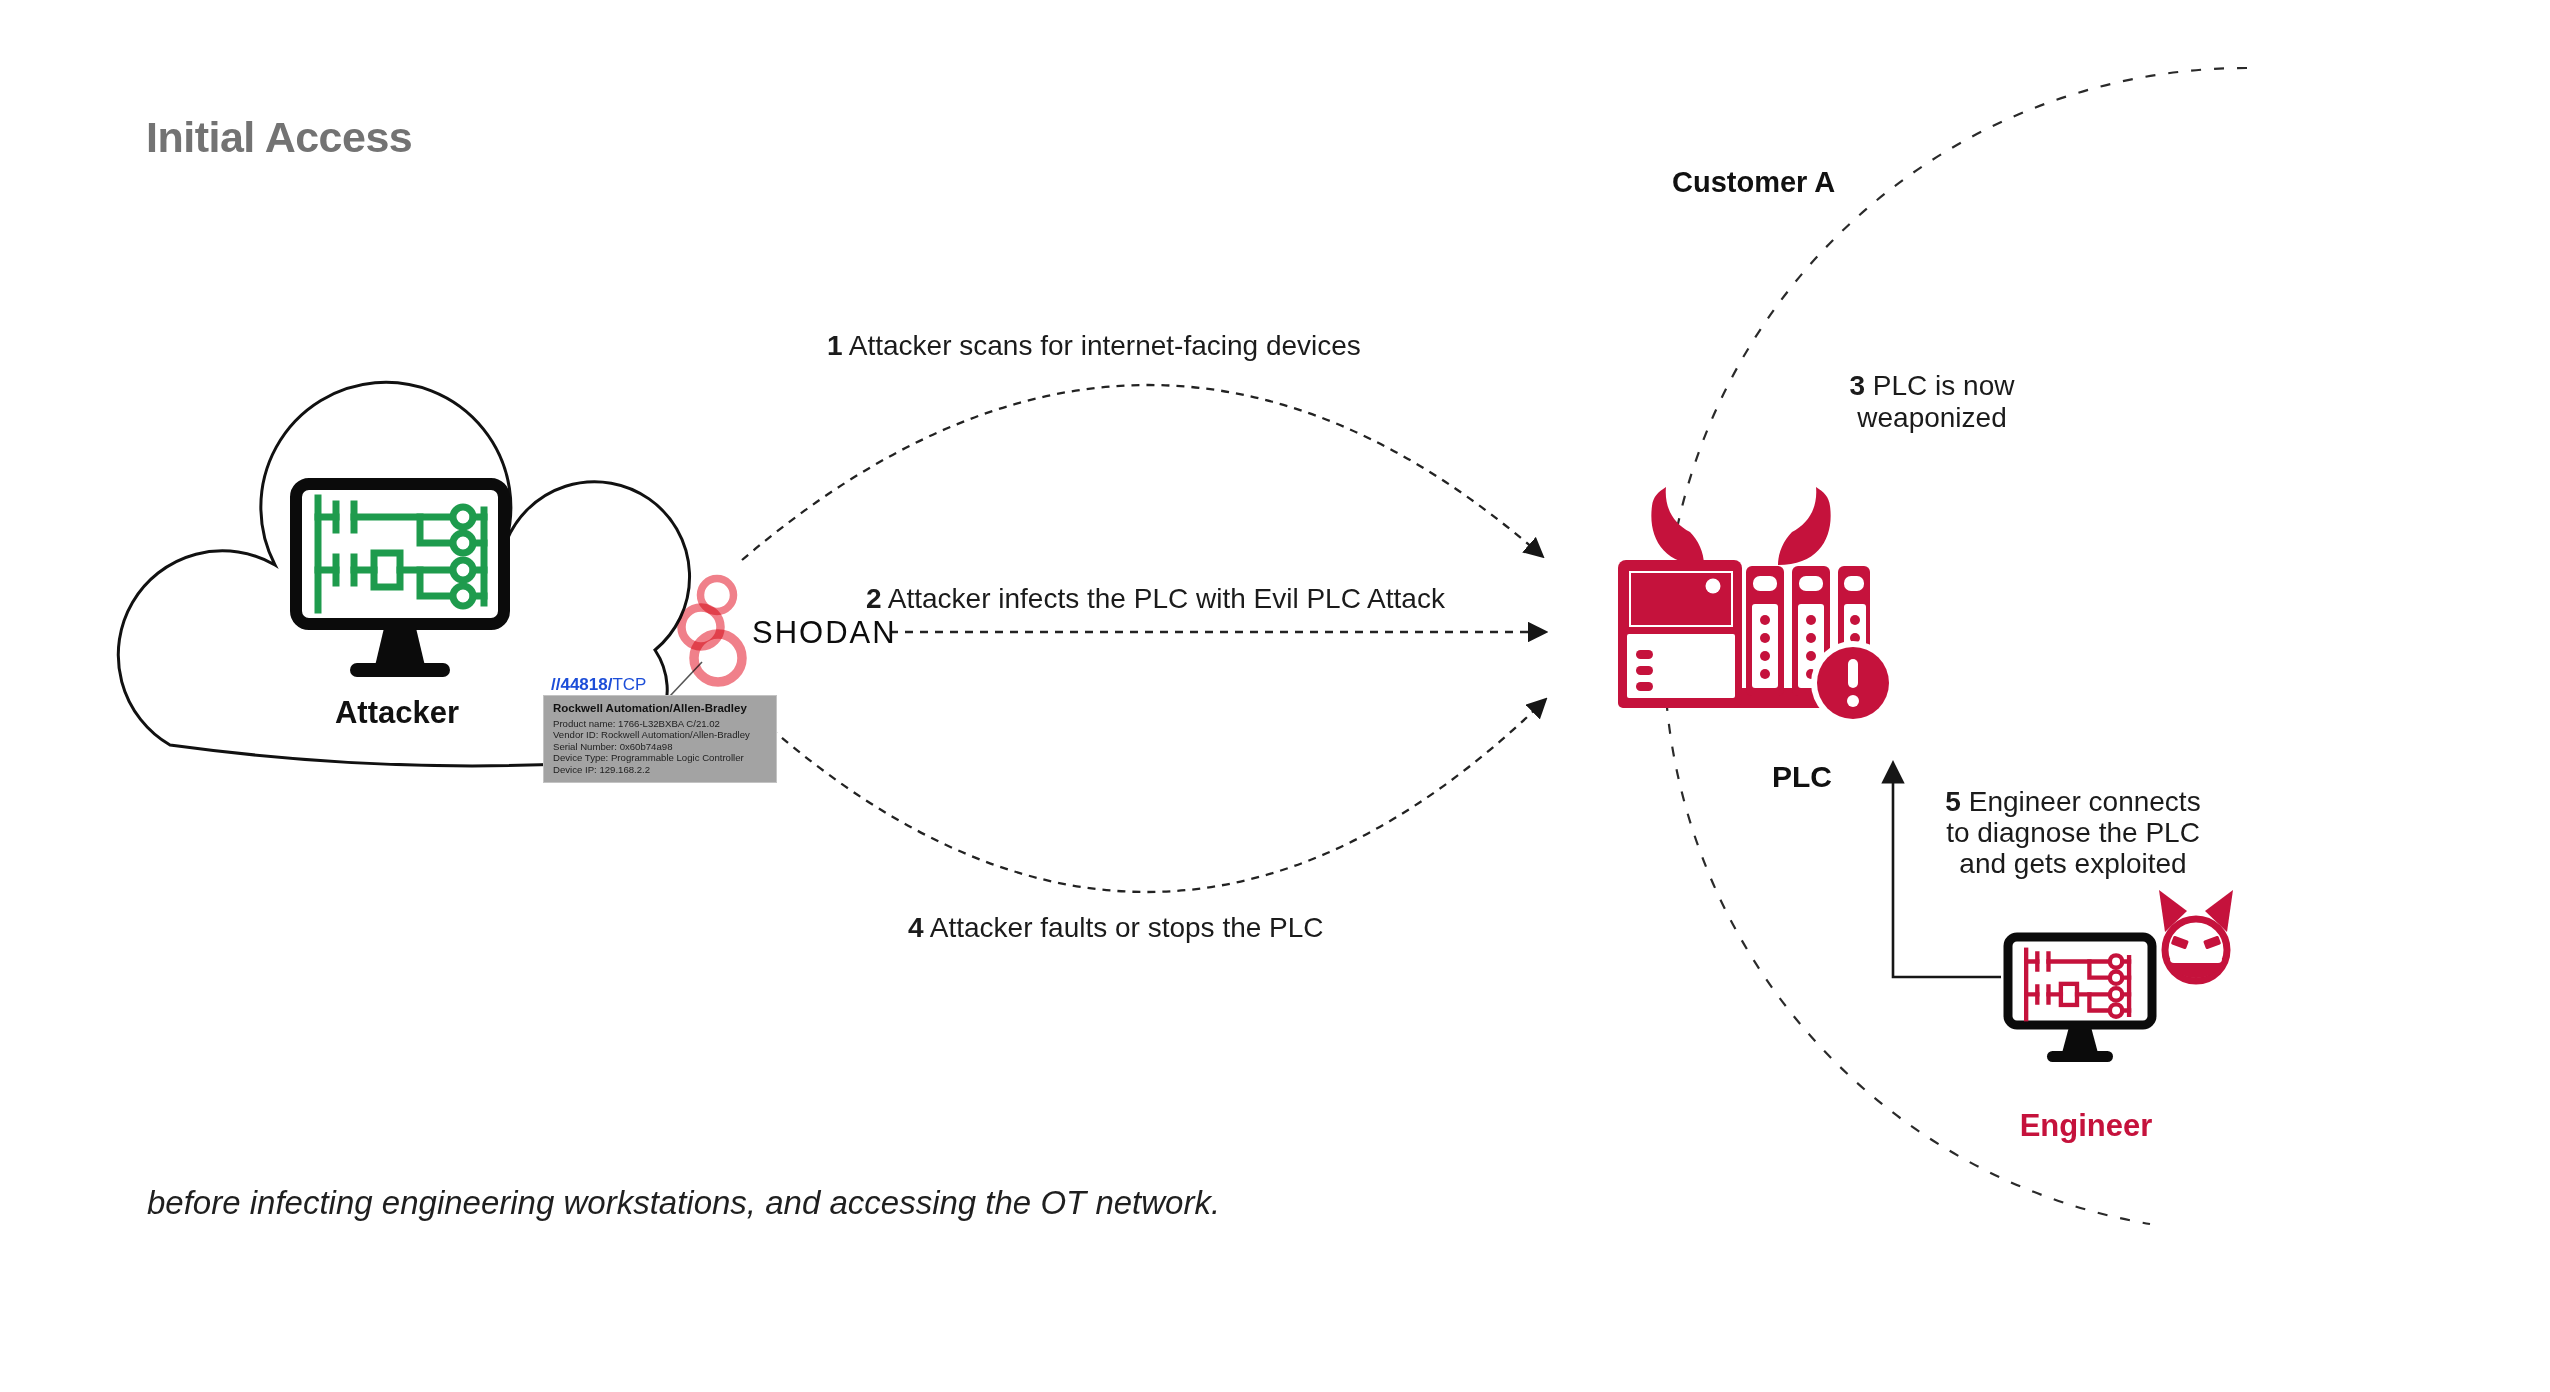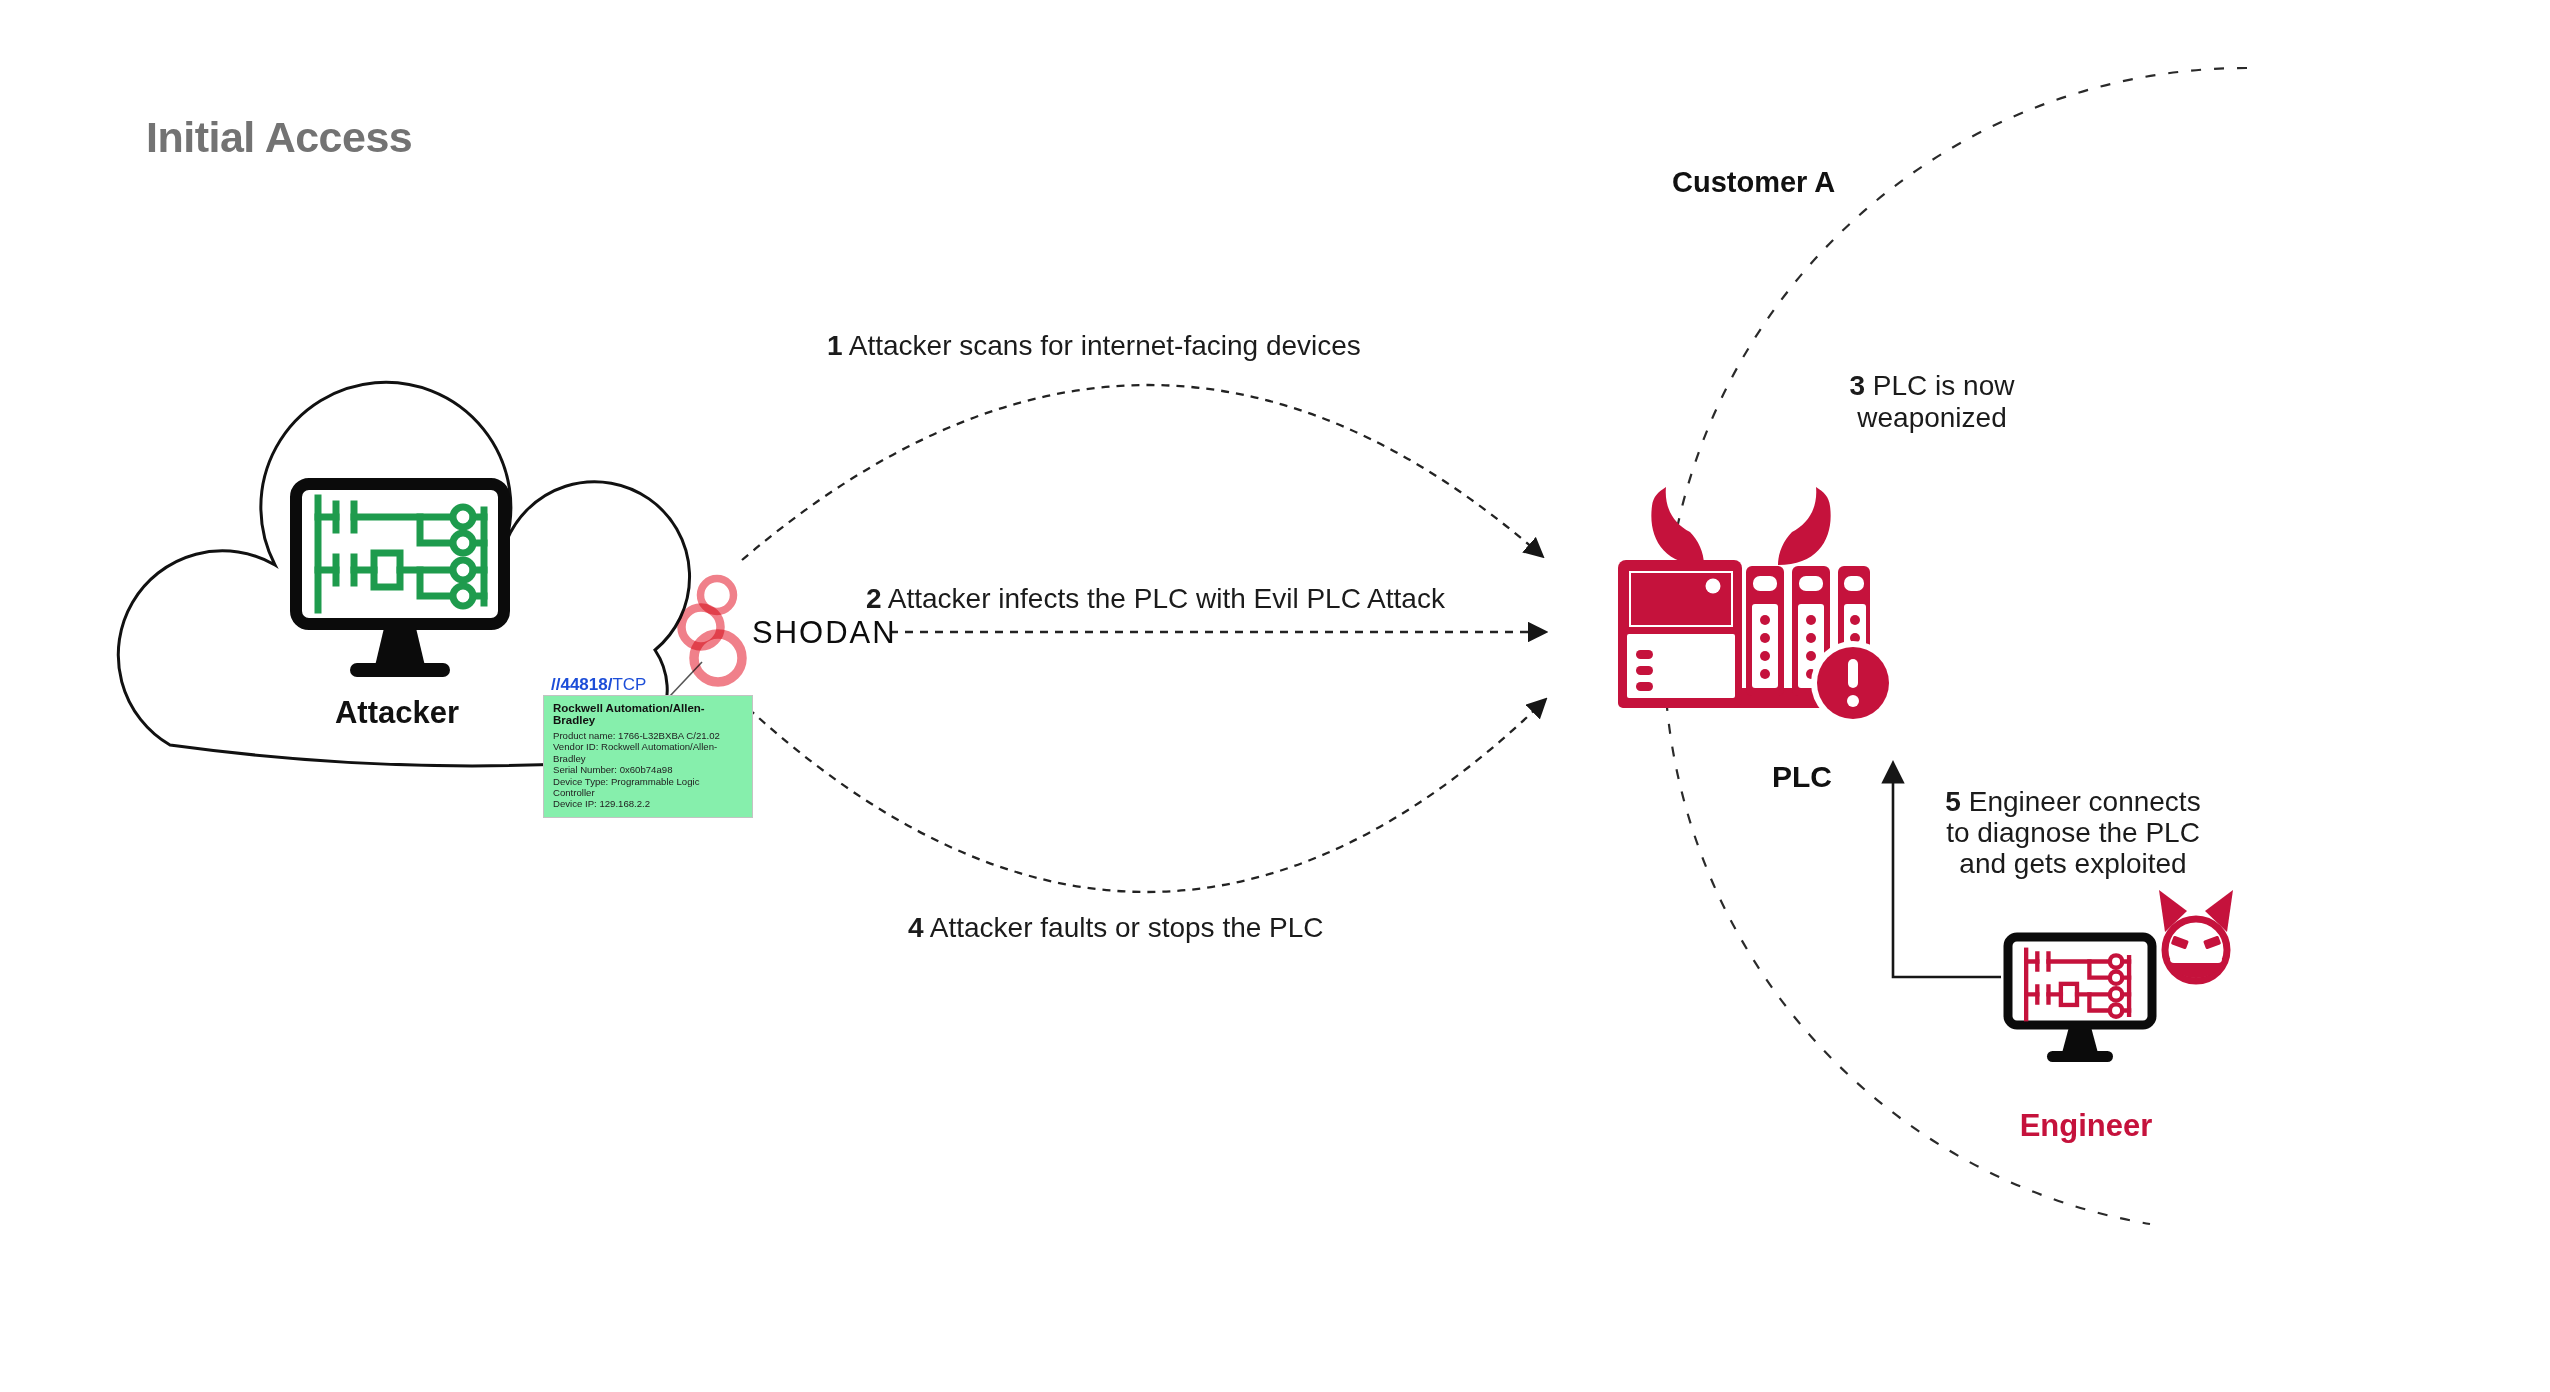--- a/index.html
+++ b/index.html
@@ -11,22 +11,22 @@
   .txt{position:absolute;white-space:nowrap;}
   .title{font-size:43px;font-weight:600;color:#737373;letter-spacing:-0.5px;}
   .steplabel{font-size:28px;color:#1b1b1b;}
   .steplabel b{font-weight:700;}
   .stepblock{text-align:center;line-height:32px;font-size:28px;color:#1b1b1b;}
   .nodelabel{font-weight:700;color:#111;text-align:center;}
   .shodan-word{font-size:31px;letter-spacing:2px;color:#0c0c0c;font-weight:400;}
   .portlabel{font-size:17px;color:#1d4ed8;}
   .portlabel b{font-weight:700;}
   .tooltip{
-    position:absolute;left:543px;top:695px;width:210px;box-sizing:border-box;
-    background:#86efac;border:1px solid #c3c3c3;padding:6px 25px 7px 9px;
+    position:absolute;left:543px;top:695px;width:234px;box-sizing:border-box;
+    background:#a3a3a3;border:1px solid #c3c3c3;padding:6px 25px 7px 9px;
   }
   .tooltip .hdr{font-size:11.5px;font-weight:700;color:#111;margin-bottom:4px;}
   .tooltip .row{font-size:9.6px;line-height:11.4px;color:#222;}
   .caption{
     position:absolute;left:147px;top:1178px;width:1600px;
     font-size:33px;line-height:49px;font-style:italic;color:#1f1f1f;
   }
   .caption span{display:block;}
   .engineer-label{color:#C5123C;margin-top:42px;}
 </style>
@@ -213,15 +213,16 @@
     <div class="row">Device IP: 129.168.2.2</div>
   </div>
 
   <div class="txt nodelabel" style="left:317px;top:695px;width:160px;font-size:31px;">Attacker</div>
 
   <div class="txt nodelabel" style="left:1752px;top:760px;width:100px;font-size:30px;">PLC</div>
 
   <div class="txt nodelabel engineer-label" style="left:2006px;top:1066px;width:160px;font-size:31px;">Engineer</div>
 
   <div class="caption">
+    <span>before infecting engineering workstations, and accessing the OT network.</span>
   </div>
 
 </div>
 
 </body></html>

